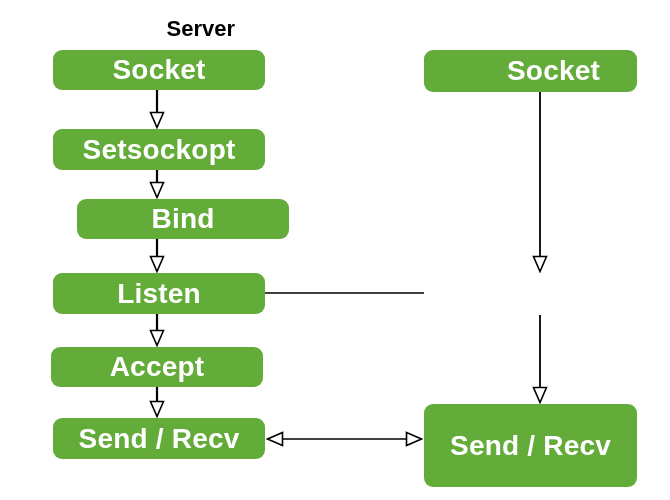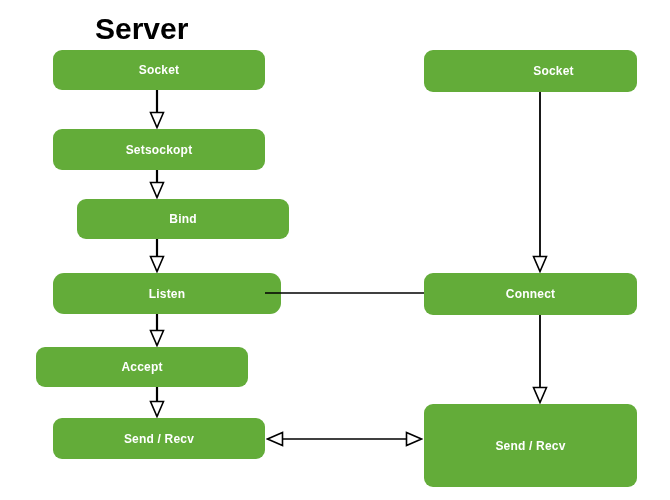--- a/index.html
+++ b/index.html
@@ -11,47 +11,47 @@
     position: relative;
     width: 670px;
     height: 500px;
     background: #ffffff;
     overflow: hidden;
     font-family: "Liberation Sans", sans-serif;
   }
   .col-title {
     position: absolute;
     font-weight: bold;
-    font-size: 30px;
+    font-size: 22px;
     line-height: 24px;
     color: #000000;
-    text-align: left;
+    text-align: right;
     width: 140px;
   }
   .col-title.server { left: 95px;  top: 17px; }
   .col-title.client { left: 459px; top: 22px; }
 
   .box {
     position: absolute;
     background: #63ac39;
     border-radius: 9px;
     display: flex;
     align-items: center;
     justify-content: center;
     color: #ffffff;
     font-weight: bold;
-    font-size: 12px;
+    font-size: 28px;
     letter-spacing: 0.2px;
   }
   
   .b-s1 { left: 53px; top: 50px;  width: 212px; height: 40px; }
   .b-s2 { left: 53px; top: 129px; width: 212px; height: 41px; }
   .b-s3 { left: 53px; top: 199px; width: 212px; height: 40px; margin-left: 24px; }
-  .b-s4 { left: 53px; top: 273px; width: 228px; height: 41px; border-radius: 11px; }
-  .b-s5 { left: 36px; top: 347px; width: 212px; height: 40px; }
+  .b-s4 { left: 53px; top: 273px; width: 212px; height: 41px; }
+  .b-s5 { left: 51px; top: 347px; width: 212px; height: 40px; }
   .b-s6 { left: 53px; top: 418px; width: 212px; height: 41px; }
   
   .b-c1 { left: 424px; top: 50px;  width: 213px; height: 42px; }
   .b-c2 { left: 424px; top: 273px; width: 213px; height: 42px; }
   .b-c3 { left: 424px; top: 404px; width: 213px; height: 83px; }
   
   .b-c1 .label { margin-left: 46px; }
 
   .connector-layer {
     position: absolute;
@@ -84,23 +84,20 @@
   <div class="box b-s5">
     <span class="label">Accept</span>
   </div>
   <div class="box b-s6">
     <span class="label">Send / Recv</span>
   </div>
 
   <div class="box b-c1">
     <span class="label">Socket</span>
   </div>
-  <div class="box b-c2">
-    <span class="label">Connect</span>
-  </div>
   <div class="box b-c3">
     <span class="label">Send / Recv</span>
   </div>
 
   <svg class="connector-layer" width="670" height="500" viewBox="0 0 670 500" xmlns="http://www.w3.org/2000/svg">
     <defs>
       <marker id="hollowHead" viewBox="0 0 18 16" refX="16" refY="8" markerWidth="18" markerHeight="16" markerUnits="userSpaceOnUse" orient="auto">
         <path d="M1.5,1.5 L16.5,8 L1.5,14.5 Z" fill="#ffffff" stroke="#000000" stroke-width="1.6"></path>
       </marker>
     </defs>

